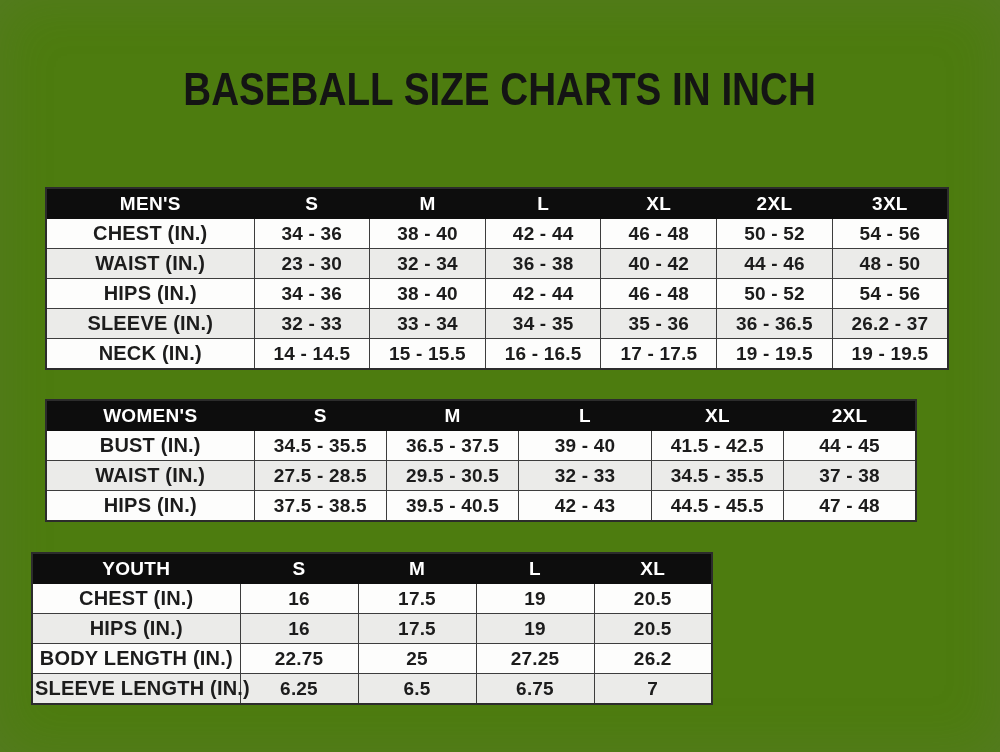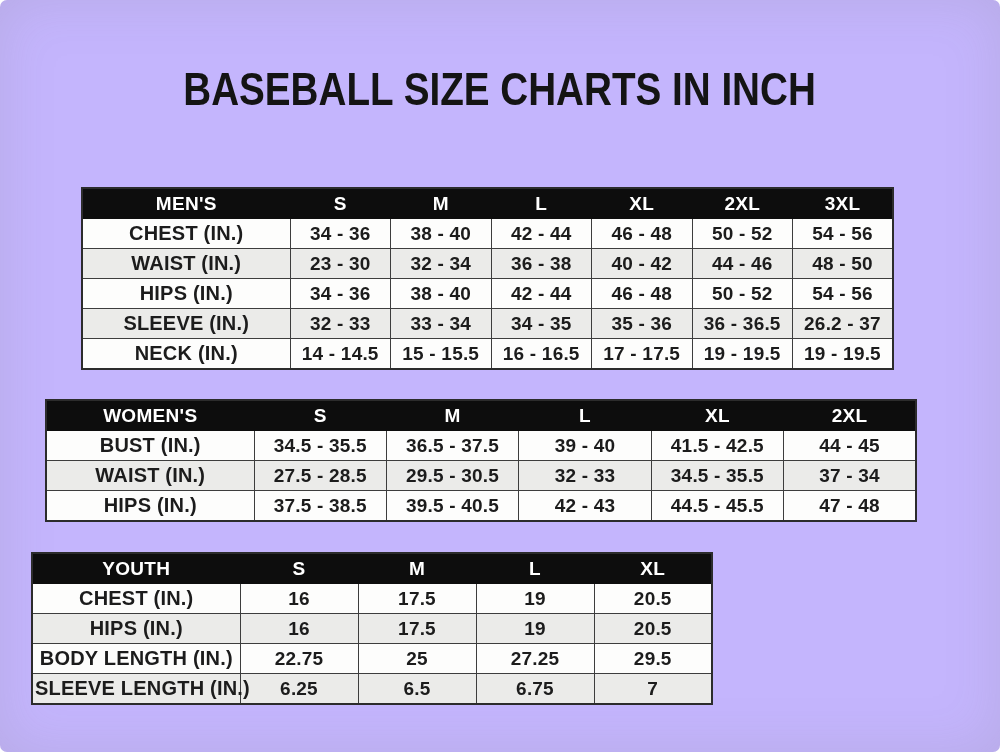--- a/index.html
+++ b/index.html
@@ -4,25 +4,24 @@
 <style>
   html, body {
     margin: 0;
     padding: 0;
     background: #ffffff;
   }
   .page {
     position: relative;
     width: 1000px;
     height: 752px;
-    background: #c4b5fd;
+    background: #4d7c0f;
     font-family: "Liberation Sans", sans-serif;
     overflow: hidden;
     box-shadow: inset 0 0 55px rgba(120,120,120,0.18);
-    border-radius: 7px;
   }
   .title {
     position: absolute;
     top: 62px;
     left: 0;
     width: 1000px;
     text-align: center;
     margin: 0;
     font-size: 46px;
     font-weight: bold;
@@ -34,21 +33,21 @@
     transform: scaleX(0.84);
     transform-origin: center;
     letter-spacing: 0px;
   }
   table.size-table {
     position: absolute;
     border-collapse: collapse;
     table-layout: fixed;
     border: 2px solid #2c2c2c;
   }
-  .t-mens   { top: 187px; left: 45px; width: 813px; margin-left: 36px; }
+  .t-mens   { top: 187px; left: 45px; width: 904px; }
   .t-womens { top: 399px; left: 45px; width: 872px; }
   .t-youth  { top: 552px; left: 31px; width: 682px; }
 
   .size-table th {
     background: #0d0d0d;
     color: #ffffff;
     font-size: 19px;
     font-weight: bold;
     height: 29px;
     border: 1px solid #0d0d0d;
@@ -176,21 +175,21 @@
         <td>39 - 40</td>
         <td>41.5 - 42.5</td>
         <td>44 - 45</td>
       </tr>
       <tr>
         <td class="lbl">WAIST (IN.)</td>
         <td>27.5 - 28.5</td>
         <td>29.5 - 30.5</td>
         <td>32 - 33</td>
         <td>34.5 - 35.5</td>
-        <td>37 - 34</td>
+        <td>37 - 38</td>
       </tr>
       <tr>
         <td class="lbl">HIPS (IN.)</td>
         <td>37.5 - 38.5</td>
         <td>39.5 - 40.5</td>
         <td>42 - 43</td>
         <td>44.5 - 45.5</td>
         <td>47 - 48</td>
       </tr>
     </tbody>
@@ -226,21 +225,21 @@
         <td>16</td>
         <td>17.5</td>
         <td>19</td>
         <td>20.5</td>
       </tr>
       <tr>
         <td class="lbl">BODY LENGTH (IN.)</td>
         <td>22.75</td>
         <td>25</td>
         <td>27.25</td>
-        <td>29.5</td>
+        <td>26.2</td>
       </tr>
       <tr>
         <td class="lbl">SLEEVE LENGTH (IN.)</td>
         <td>6.25</td>
         <td>6.5</td>
         <td>6.75</td>
         <td>7</td>
       </tr>
     </tbody>
   </table>

